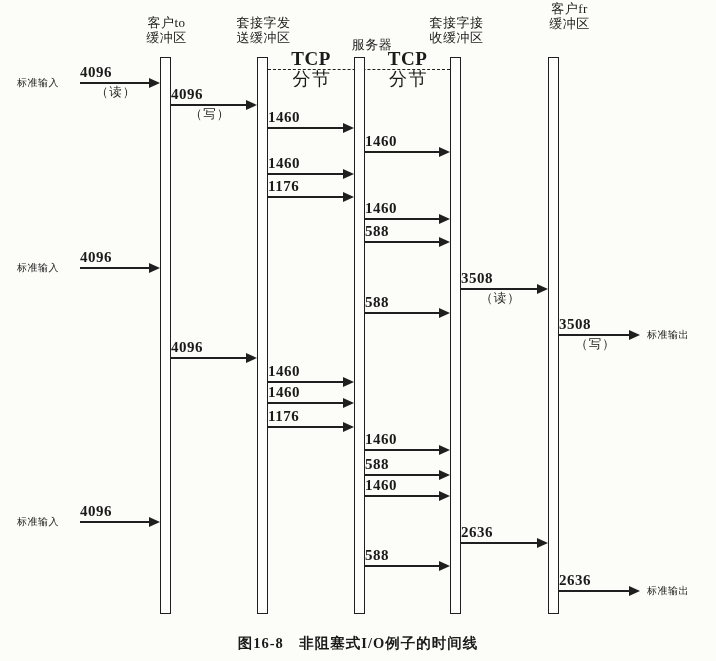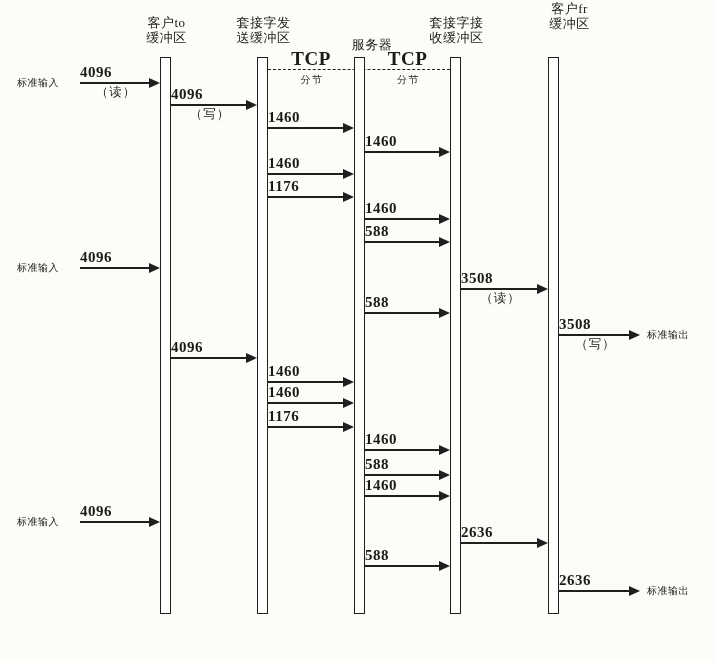--- a/index.html
+++ b/index.html
@@ -39,31 +39,32 @@
     position:absolute;font-size:10px;line-height:18px;letter-spacing:0.5px;
     white-space:nowrap;
   }
   .tcp-line{position:absolute;height:0;border-top:1.7px dashed #1f1f1f;}
   .tcp-top{
     position:absolute;transform:translateX(-50%);
     font-size:19px;font-weight:600;line-height:16px;letter-spacing:0.5px;
   }
   .tcp-bottom{
     position:absolute;transform:translateX(-50%);
-    font-size:10px;line-height:15px;letter-spacing:1.5px;
+    font-size:18px;line-height:15px;letter-spacing:1.5px;
   }
   .caption{
     position:absolute;left:0;top:634px;width:100%;text-align:center;
     font-size:14.5px;font-weight:600;letter-spacing:1px;white-space:pre;
   }
 </style>
 </head>
 <body>
 
 <div id="stage">
+  <div class="caption">图16-8　非阻塞式I/O例子的时间线</div>
 <div class="tcp-line" style="left: 268px; width: 182px; top: 69px;"></div>
     <div class="tcp-top" style="left: 311px; top: 51px;">TCP</div>
     <div class="tcp-bottom" style="left: 312px; top: 72px;">分节</div>
     <div class="tcp-top" style="left: 407.5px; top: 51px;">TCP</div>
     <div class="tcp-bottom" style="left: 408.5px; top: 72px;">分节</div>
     <div class="bar" style="left: 160px; top: 57px; height: 555px;"></div>
     <div class="col-header" style="left: 166.5px; top: 15px;">客户to
 缓冲区</div>
     <div class="bar" style="left: 257px; top: 57px; height: 555px;"></div>
     <div class="col-header" style="left: 263.5px; top: 15px;">套接字发

